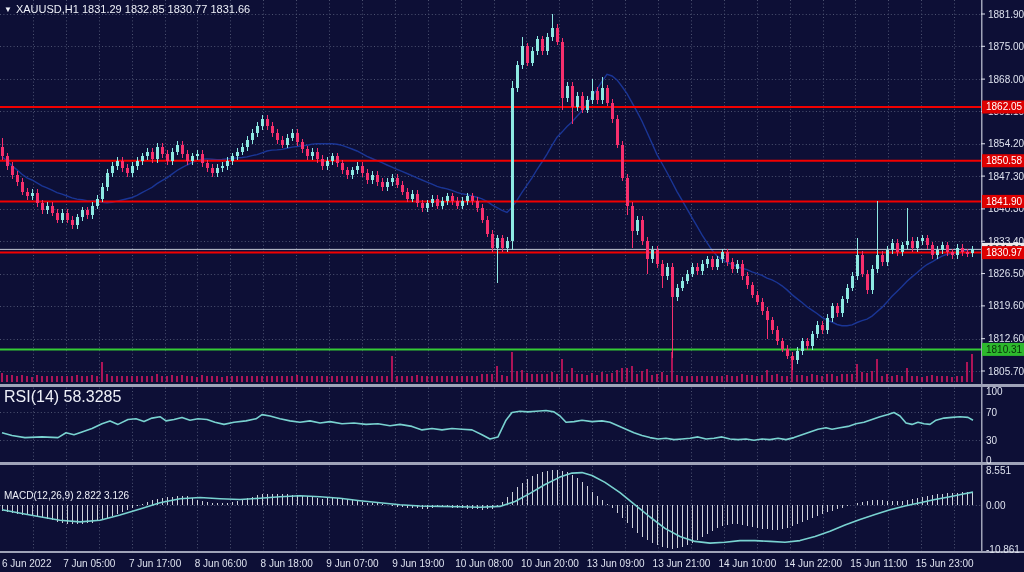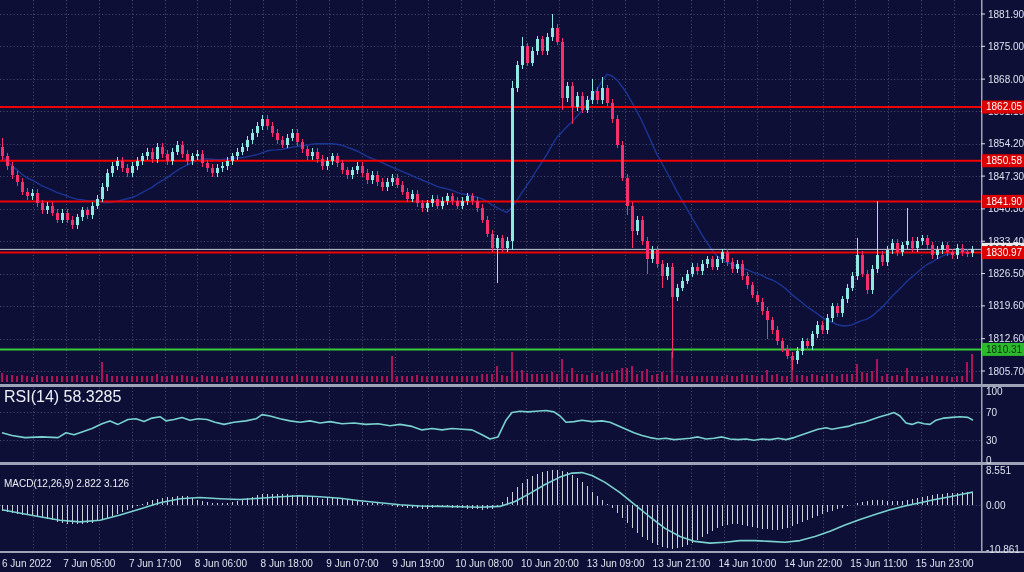--- a/index.html
+++ b/index.html
@@ -4,21 +4,21 @@
 <style>
   html,body{margin:0;padding:0;background:#000;}
   #window{position:relative;width:1024px;height:572px;overflow:hidden;
           font-family:"Liberation Sans",sans-serif;background:#0d0f36;}
   #chart{position:absolute;left:0;top:0;}
   .ovl{position:absolute;color:#eef0f8;font-size:11px;line-height:13px;
        white-space:nowrap;pointer-events:none;}
   #title-bar{left:4px;top:3px;}
   #title-bar .tri{font-size:8px;vertical-align:1px;margin-right:4px;pointer-events:auto;}
   #rsi-label{left:4px;top:390px;font-size:16px;}
-  #macd-label{left:4px;top:477px;font-size:10px;}
+  #macd-label{left:4px;top:489px;font-size:10px;}
 </style>
 </head>
 <body>
 
 <div id="window">
   <svg id="chart" width="1024" height="572">
       <rect x="0" y="0" width="1024" height="572" fill="#0d0f36"></rect>
       <line x1="33.5" y1="0" x2="33.5" y2="552" stroke="#4c5270" stroke-width="1" stroke-dasharray="1,2.4"></line>
       <line x1="66.5" y1="0" x2="66.5" y2="552" stroke="#4c5270" stroke-width="1" stroke-dasharray="1,2.4"></line>
       <line x1="99.5" y1="0" x2="99.5" y2="552" stroke="#4c5270" stroke-width="1" stroke-dasharray="1,2.4"></line>
@@ -908,15 +908,19 @@
       <text x="418.29999999999995" y="567" fill="#dde1ee" text-anchor="middle" font-size="10" font-family="&quot;Liberation Sans&quot;,sans-serif">9 Jun 19:00</text>
       <text x="484.09999999999997" y="567" fill="#dde1ee" text-anchor="middle" font-size="10" font-family="&quot;Liberation Sans&quot;,sans-serif">10 Jun 08:00</text>
       <text x="549.9" y="567" fill="#dde1ee" text-anchor="middle" font-size="10" font-family="&quot;Liberation Sans&quot;,sans-serif">10 Jun 20:00</text>
       <text x="615.6999999999999" y="567" fill="#dde1ee" text-anchor="middle" font-size="10" font-family="&quot;Liberation Sans&quot;,sans-serif">13 Jun 09:00</text>
       <text x="681.5" y="567" fill="#dde1ee" text-anchor="middle" font-size="10" font-family="&quot;Liberation Sans&quot;,sans-serif">13 Jun 21:00</text>
       <text x="747.3" y="567" fill="#dde1ee" text-anchor="middle" font-size="10" font-family="&quot;Liberation Sans&quot;,sans-serif">14 Jun 10:00</text>
       <text x="813.0999999999999" y="567" fill="#dde1ee" text-anchor="middle" font-size="10" font-family="&quot;Liberation Sans&quot;,sans-serif">14 Jun 22:00</text>
       <text x="878.9" y="567" fill="#dde1ee" text-anchor="middle" font-size="10" font-family="&quot;Liberation Sans&quot;,sans-serif">15 Jun 11:00</text>
       <text x="944.6999999999999" y="567" fill="#dde1ee" text-anchor="middle" font-size="10" font-family="&quot;Liberation Sans&quot;,sans-serif">15 Jun 23:00</text>
     </svg>
+  <div id="title-bar" class="ovl">
+    <span class="tri">▼</span><span>XAUUSD,H1</span>
+    <span>1831.29 1832.85 1830.77 1831.66</span>
+  </div>
   <div id="rsi-label" class="ovl">RSI(14) 58.3285</div>
   <div id="macd-label" class="ovl">MACD(12,26,9) 2.822 3.126</div>
 </div>
 
 </body></html>

